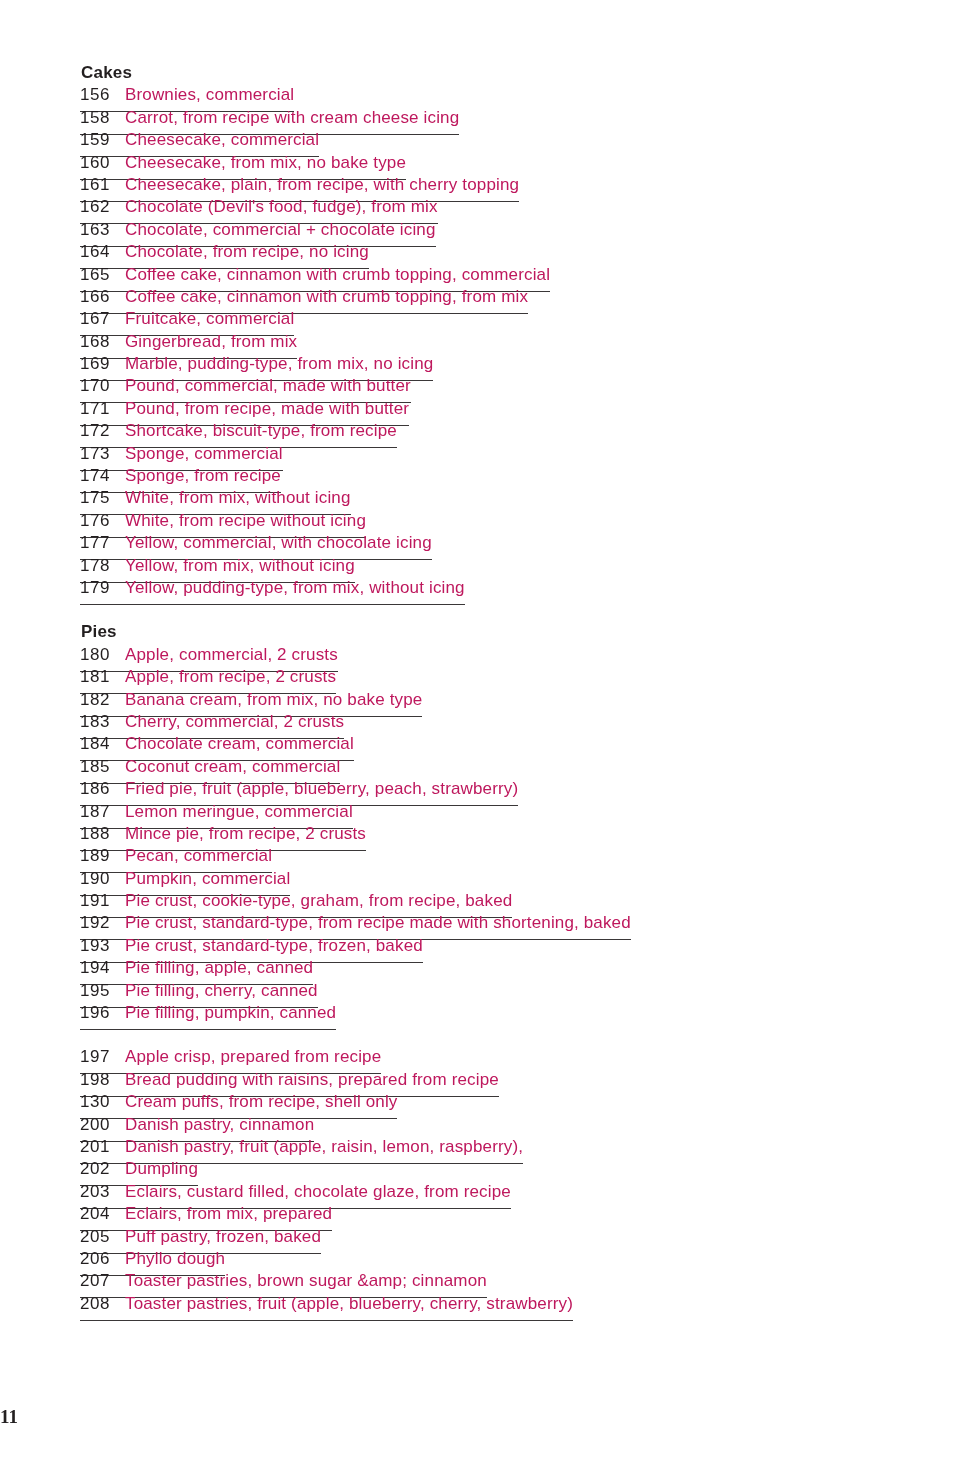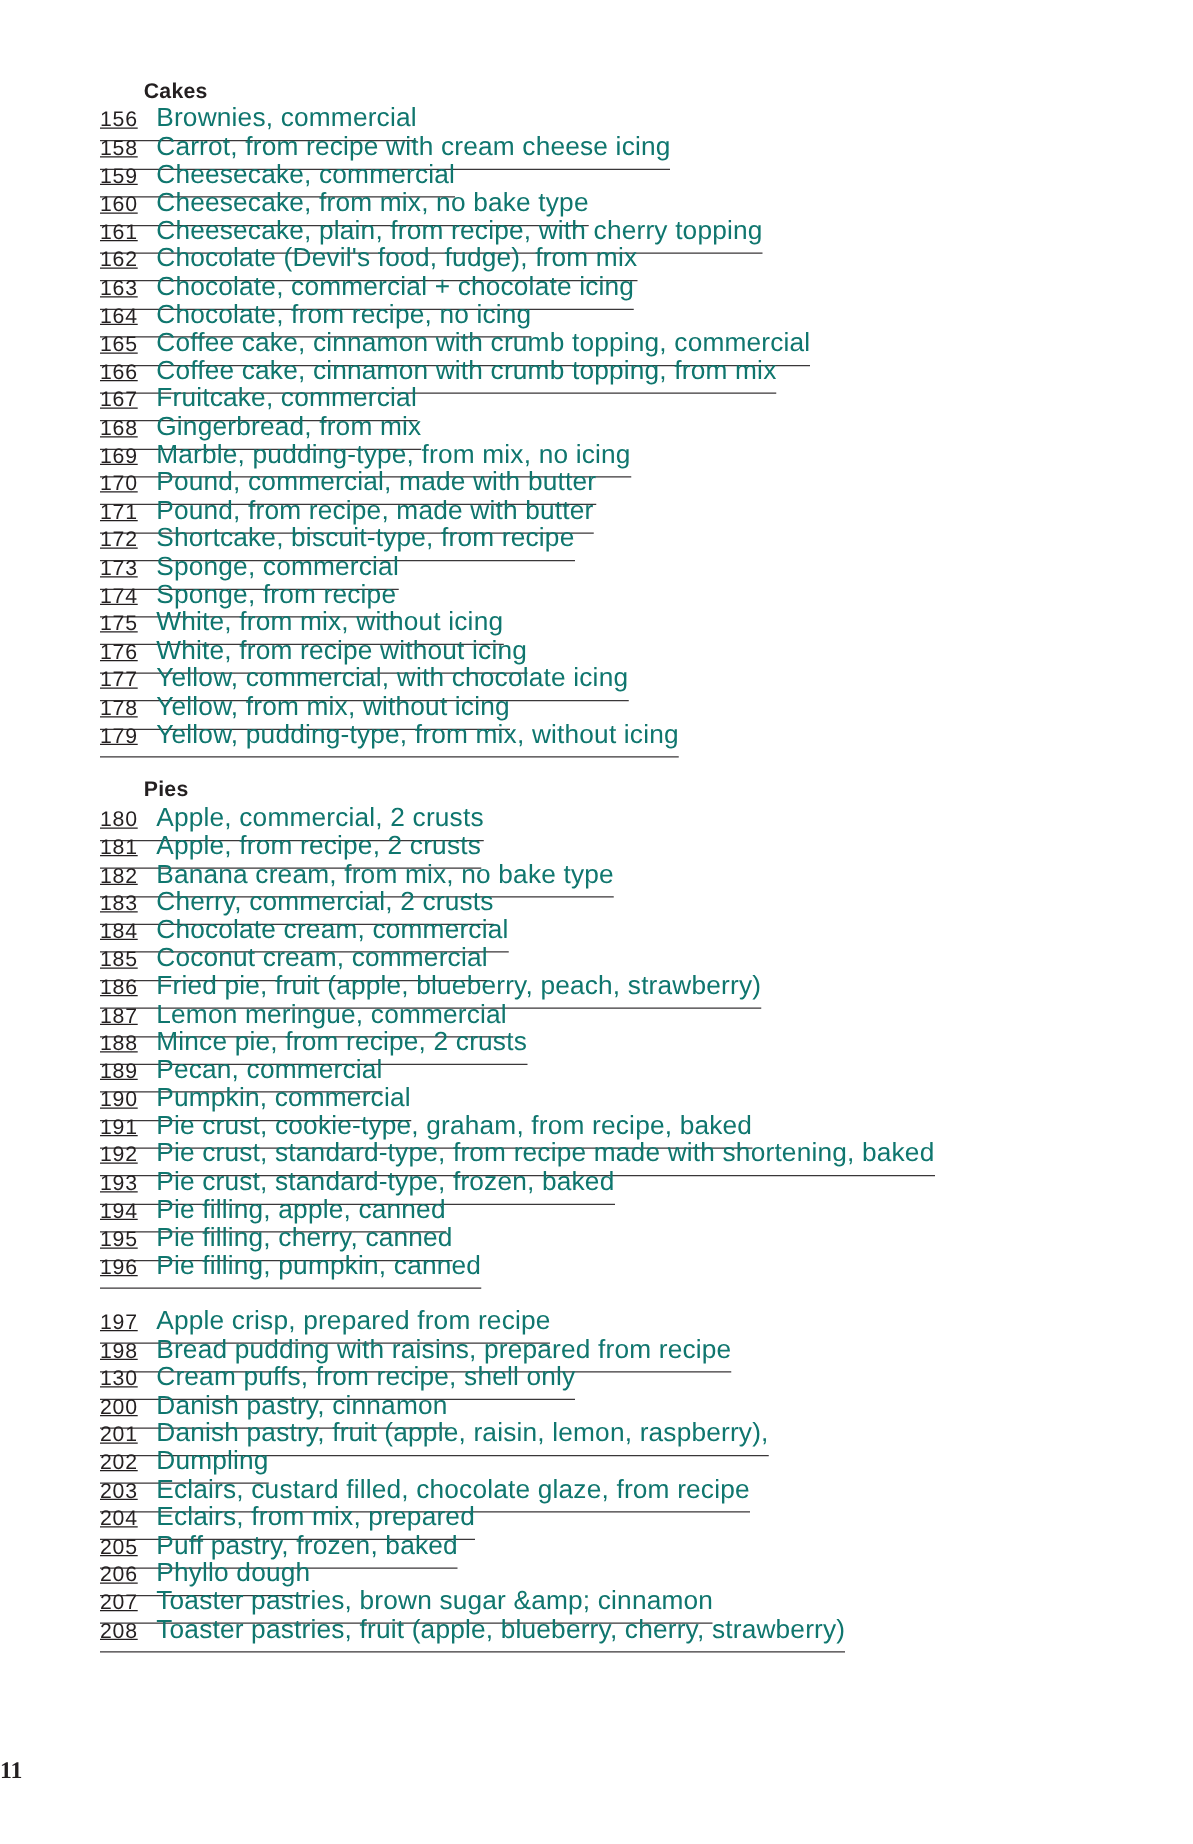--- a/index.html
+++ b/index.html
@@ -29,21 +29,21 @@
     margin: 0;
   }
   .section + .section {
     margin-top: 22px;
   }
   .section-heading {
     font-size: 17px;
     font-weight: bold;
     letter-spacing: 0.2px;
     color: #231f20;
-    padding-left: 115px;
+    padding-left: 81px;
     height: 22.4px;
     line-height: 22.4px;
     white-space: nowrap;
   }
   .entry-list {
     list-style: none;
     margin: 0;
     padding: 0;
   }
   .entry {
@@ -60,27 +60,26 @@
     padding-bottom: 0px;
     font-size: 0;
   }
   .entry-num {
     display: inline-block;
     min-width: 38px;
     font-size: 17px;
     letter-spacing: 0.6px;
     color: #231f20;
     vertical-align: baseline;
-    text-decoration: underline;
   }
   .entry-label {
     display: inline-block;
-    font-size: 21px;
+    font-size: 17px;
     letter-spacing: 0.15px;
-    color: #0f766e;
+    color: #be185d;
     padding-left: 7px;
     vertical-align: baseline;
   }
   .page-number {
     position: absolute;
     left: 0;
     right: 0;
     top: 1406px;
     text-align: left;
     font-family: "Liberation Serif", "DejaVu Serif", serif;

